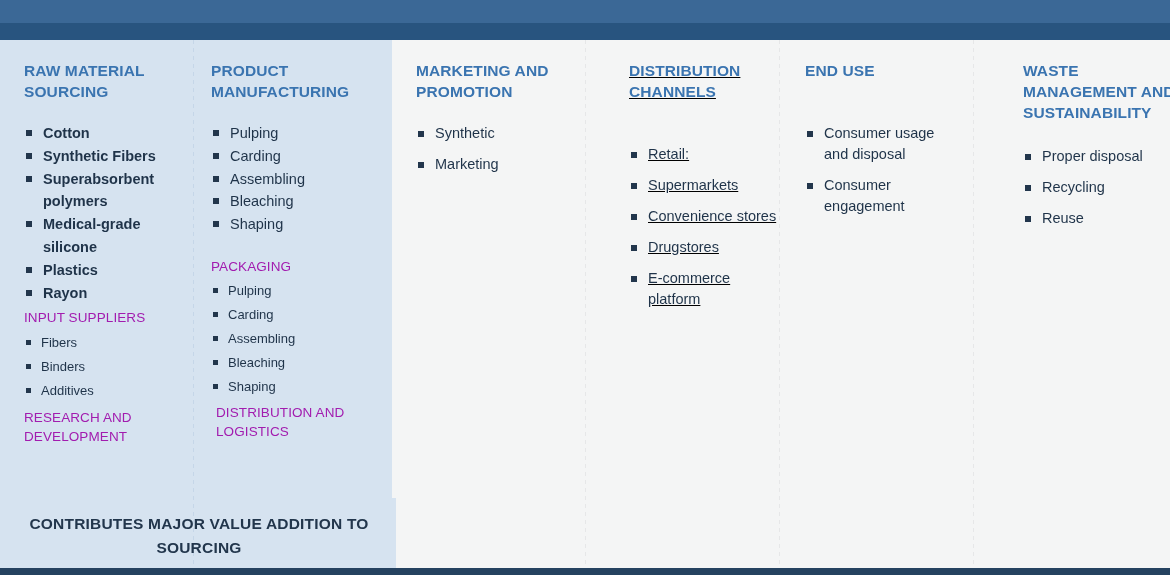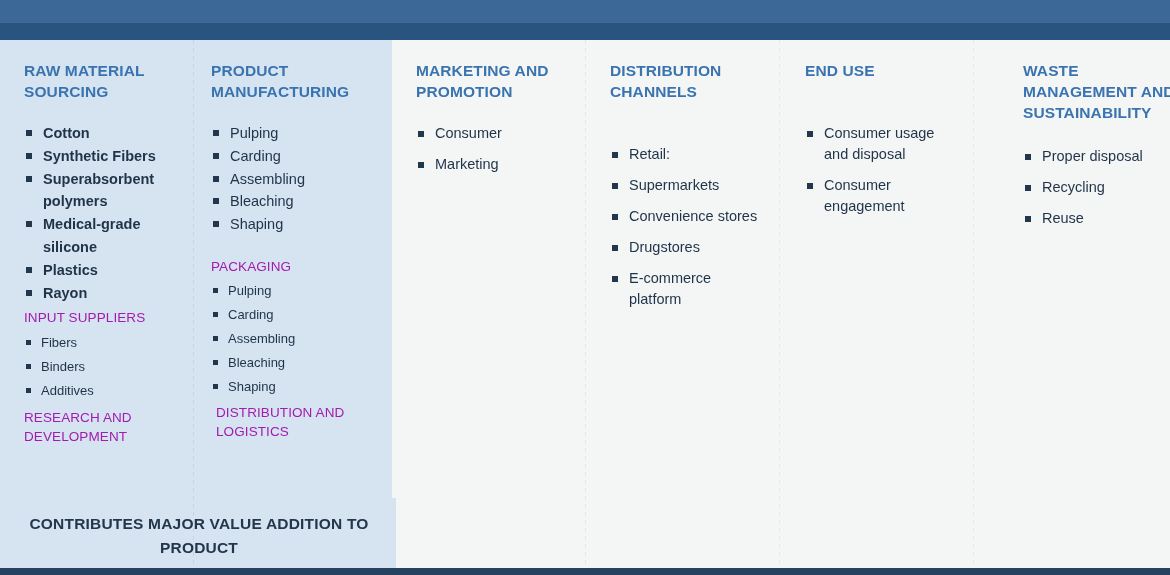--- a/index.html
+++ b/index.html
@@ -238,26 +238,26 @@
         <li>Assembling</li>
         <li>Bleaching</li>
         <li>Shaping</li>
       </ul>
       <div class="sub-head indented" style="margin-top:4px;">DISTRIBUTION AND LOGISTICS</div>
     </div>
 
     <div class="col" style="left:416px; width:150px;">
       <div class="col-head" style="margin-top:20px;">MARKETING AND PROMOTION</div>
       <ul class="bullets loose" style="margin-top:21px;">
-        <li>Consumer</li>
+        <li>Synthetic</li>
         <li>Marketing</li>
       </ul>
     </div>
 
-    <div class="col" style="left:610px; width:152px;">
+    <div class="col" style="left:629px; width:152px;text-decoration:underline;">
       <div class="col-head" style="margin-top:20px;">DISTRIBUTION CHANNELS</div>
       <ul class="bullets loose" style="margin-top:42px;">
         <li>Retail:</li>
         <li>Supermarkets</li>
         <li>Convenience stores</li>
         <li>Drugstores</li>
         <li>E-commerce platform</li>
       </ul>
     </div>
 
@@ -272,17 +272,17 @@
     <div class="col" style="left:1023px; width:160px;">
       <div class="col-head" style="margin-top:20px;">WASTE MANAGEMENT AND SUSTAINABILITY</div>
       <ul class="bullets loose" style="margin-top:23px;">
         <li>Proper disposal</li>
         <li>Recycling</li>
         <li>Reuse</li>
       </ul>
     </div>
   </div>
 
-  <div class="value-banner">CONTRIBUTES MAJOR VALUE ADDITION TO PRODUCT</div>
+  <div class="value-banner">CONTRIBUTES MAJOR VALUE ADDITION TO SOURCING</div>
 
   <div class="bottom-rule"></div>
 
 </div>
 
 </body></html>

